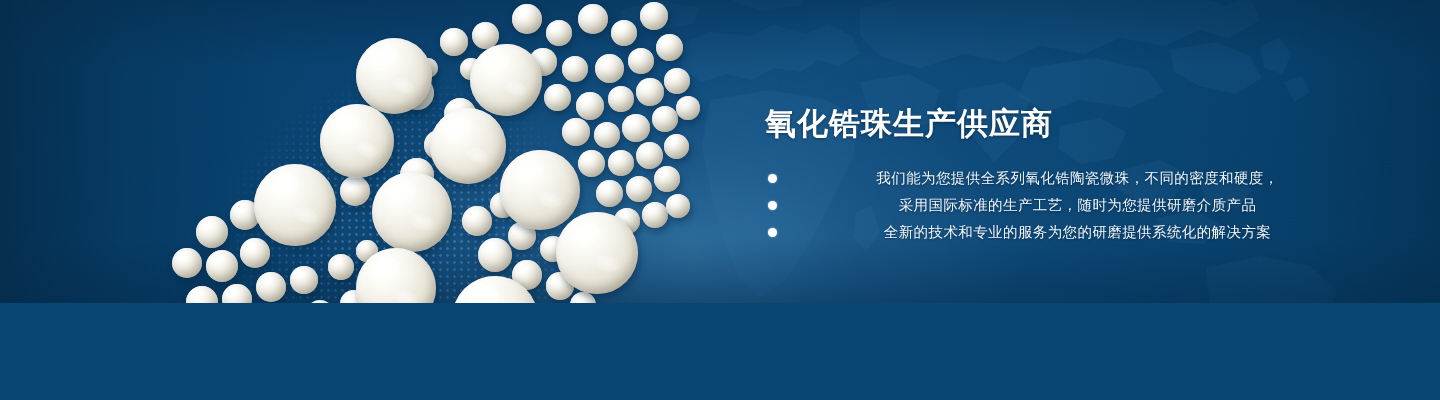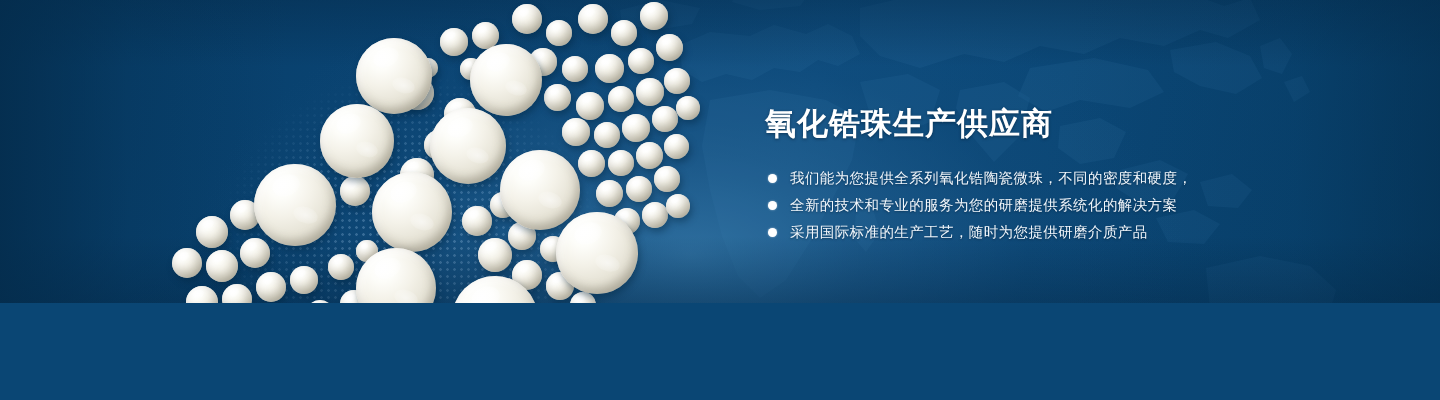--- a/index.html
+++ b/index.html
@@ -127,20 +127,21 @@
     font-weight: 700;
     color: #ffffff;
     letter-spacing: 1px;
     text-shadow: 0 1px 3px rgba(2,26,48,0.55);
     white-space: nowrap;
   }
   .bullets {
     list-style: none;
     margin: 25px 0 0 0;
     padding: 0;
+    text-align: center;
   }
   .bullet {
     position: relative;
     padding-left: 25px;
     margin: 0 0 5px 0;
   }
   .bullet:last-child { margin-bottom: 0; }
   .dot {
     position: absolute;
     left: 3px;
@@ -317,22 +318,22 @@
   <div class="copy">
     <h1 class="title">氧化锆珠生产供应商</h1>
 
     <ul class="bullets">
       <li class="bullet">
         <span class="dot"></span>
         <span class="bullet-text">我们能为您提供全系列氧化锆陶瓷微珠，不同的密度和硬度，</span>
       </li>
       <li class="bullet">
         <span class="dot"></span>
-        <span class="bullet-text">全新的技术和专业的服务为您的研磨提供系统化的解决方案</span>
+        <span class="bullet-text">采用国际标准的生产工艺，随时为您提供研磨介质产品</span>
       </li>
       <li class="bullet">
         <span class="dot"></span>
-        <span class="bullet-text">采用国际标准的生产工艺，随时为您提供研磨介质产品</span>
+        <span class="bullet-text">全新的技术和专业的服务为您的研磨提供系统化的解决方案</span>
       </li>
     </ul>
   </div>
 
 </div>
 
 </body></html>

